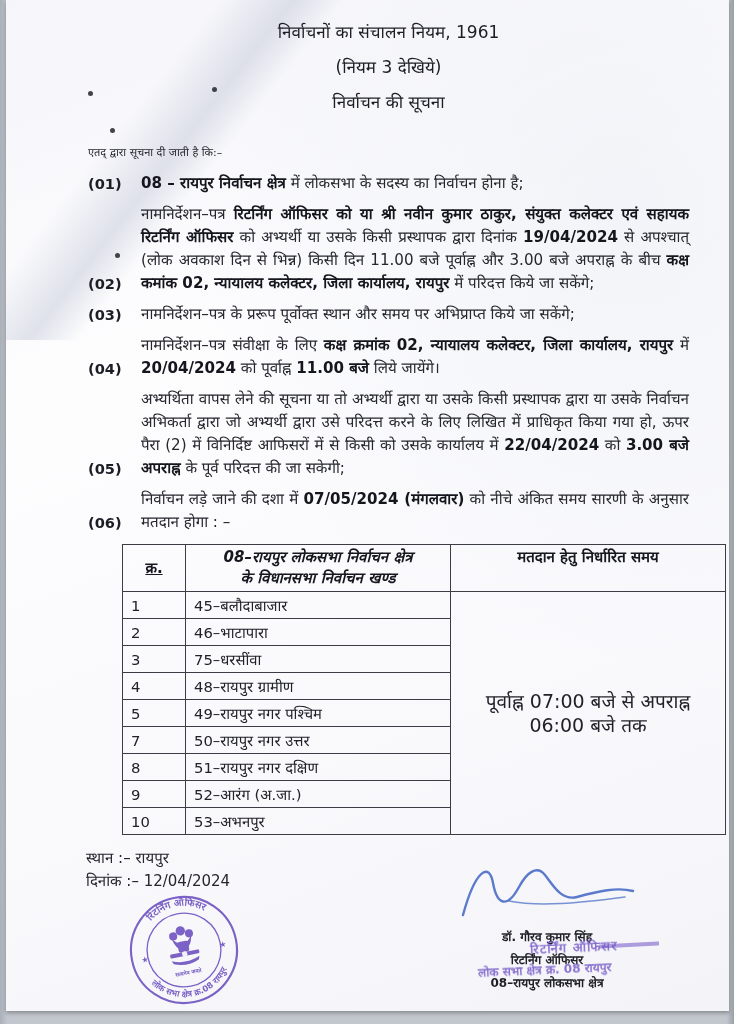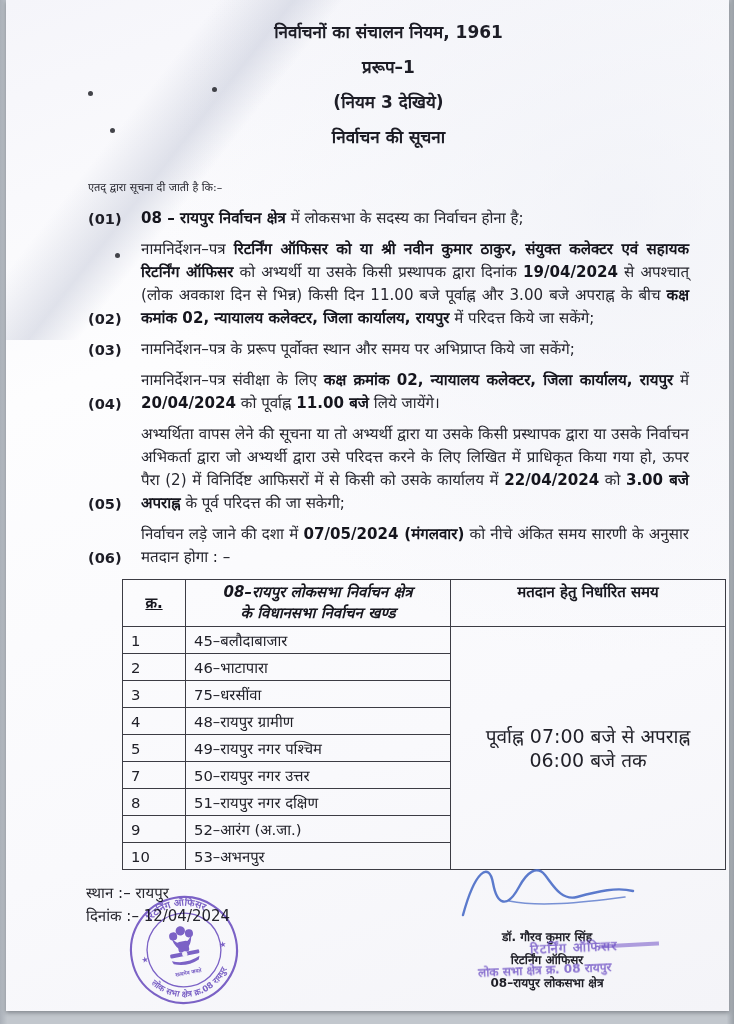--- a/index.html
+++ b/index.html
@@ -16,21 +16,21 @@
     box-shadow:0 2px 4px rgba(60,64,72,.45);
     color:#26262e;
   }
   .crease{
     position:absolute;left:0;top:0;width:360px;height:340px;pointer-events:none;
     background:linear-gradient(128deg, rgba(255,255,255,0) 34%, rgba(178,184,204,.38) 46%, rgba(255,255,255,0) 54%);
   }
   .dot{position:absolute;width:5px;height:5px;border-radius:50%;background:#23252a;opacity:.85;}
   .content{position:relative;padding:20px 40px 0 82px;}
   .title-block{text-align:center;margin-top:2px;}
-  .title-line{font-weight:bold;font-size:17px;line-height:20px;margin-bottom:15px;color:#1d1d26;}
+  .title-line{font-weight:normal;font-size:17px;line-height:20px;margin-bottom:15px;color:#1d1d26;}
   .intro{margin-top:32px;font-size:11px;}
   .paras{margin-top:13px;}
   .para{display:flex;margin-bottom:8px;align-items:flex-end;}
   .para-num{flex:0 0 40px;font-weight:bold;font-size:14.6px;line-height:23px;color:#1d1d26;}
   .para-body{flex:1;margin-left:13px;font-size:15.1px;line-height:23px;text-align:justify;}
   .para-body b{color:#15151d;}
   table.schedule{
     border-collapse:collapse;margin:10px 0 0 34px;table-layout:fixed;width:552px;
     font-size:14.8px;color:#212129;
   }
@@ -68,21 +68,20 @@
 <div class="page">
   <div class="crease"></div>
   <div class="dot" style="left:82px;top:91px;"></div>
   <div class="dot" style="left:104px;top:128px;"></div>
   <div class="dot" style="left:109px;top:253px;"></div>
   <div class="dot" style="left:206px;top:87px;"></div>
 
   <div class="content">
     <div class="title-block" id="titleBlock">
         <div class="title-line">निर्वाचनों का संचालन नियम, 1961</div>
-        <div class="title-line">प्ररूप–1</div>
         <div class="title-line">(नियम 3 देखिये)</div>
         <div class="title-line">निर्वाचन की सूचना</div>
       </div>
     <div class="intro">एतद् द्वारा सूचना दी जाती है कि:–</div>
     <div class="paras" id="paras">
         <div class="para">
           <div class="para-num">(01)</div>
           <div class="para-body"><b>08 – रायपुर निर्वाचन क्षेत्र</b><span> में लोकसभा के सदस्य का निर्वाचन होना है;</span></div>
         </div>
         <div class="para">

